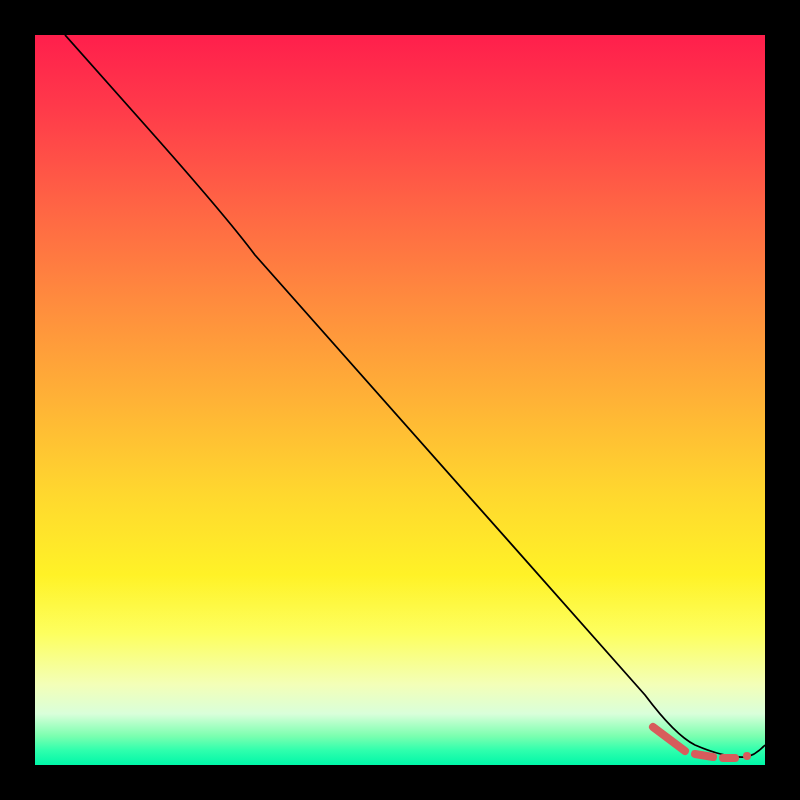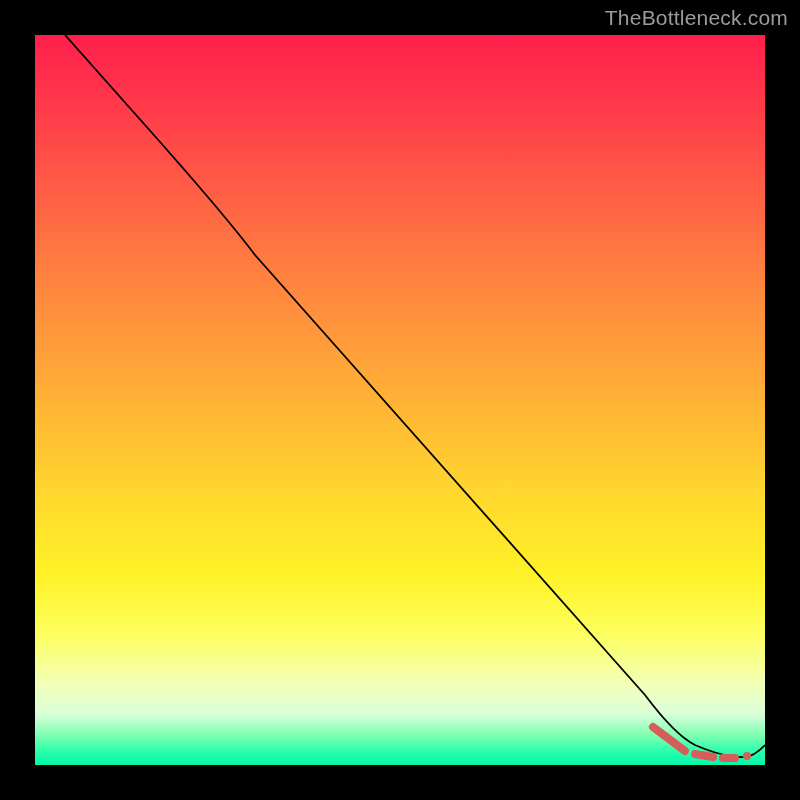--- a/index.html
+++ b/index.html
@@ -86,14 +86,13 @@
            Q 640 700 660 710
            Q 690 723 710 722
            Q 720 721 730 710"></path>
 
       <line class="seg-line" x1="618" y1="692" x2="650" y2="716"></line>
       <line class="seg-line" x1="660" y1="719" x2="678" y2="722"></line>
       <line class="seg-line" x1="688" y1="723" x2="700" y2="723"></line>
       <circle class="seg-dot" cx="712" cy="721" r="4"></circle>
     </svg>
   </div>
-  <div class="watermark">TheBottleneck.com</div>
 </div>
 
 </body></html>

